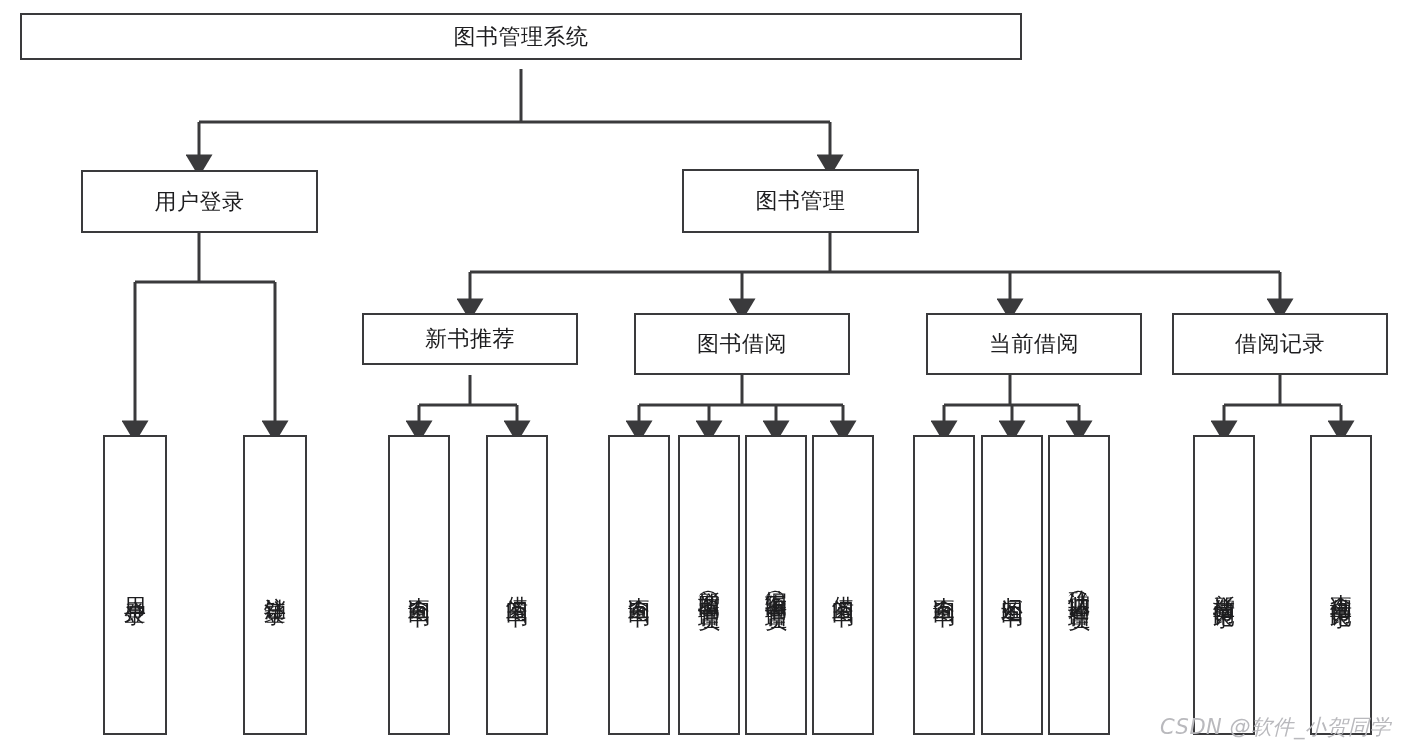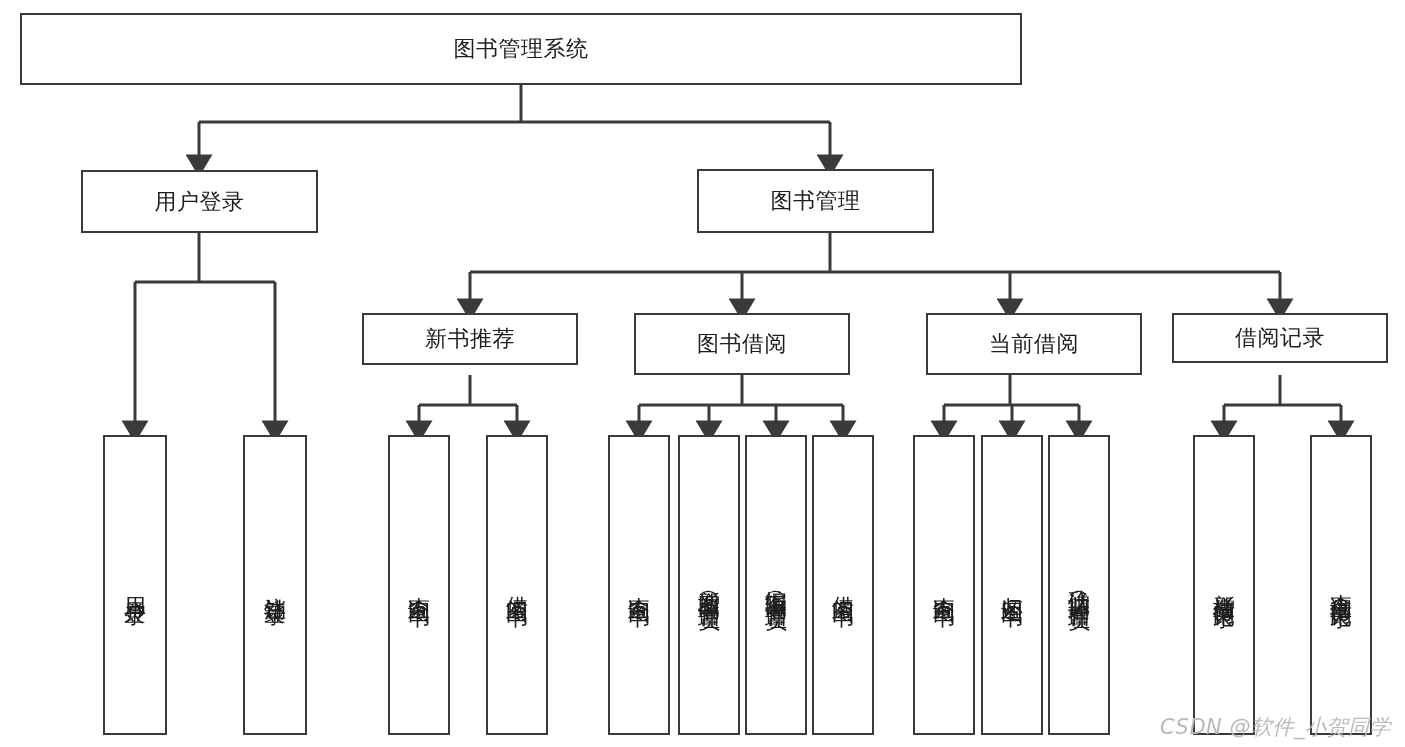--- a/index.html
+++ b/index.html
@@ -118,41 +118,41 @@
       <path d="M1012,405 L1012,424" marker-end="url(#arrow)"></path>
       <path d="M1079,405 L1079,424" marker-end="url(#arrow)"></path>
 
       <path d="M1280,375 L1280,405"></path>
       <path d="M1224,405 L1341,405"></path>
       <path d="M1224,405 L1224,424" marker-end="url(#arrow)"></path>
       <path d="M1341,405 L1341,424" marker-end="url(#arrow)"></path>
     </g>
   </svg>
 
-  <div class="node horiz" style="left: 20px; top: 13px; width: 1002px; height: 72px;">
+  <div class="node horiz" style="left: 20px; top: 13px; width: 1002px; height: 47px;">
     <span class="label">图书管理系统</span>
   </div>
 
   <div class="node horiz" style="left: 81px; top: 170px; width: 237px; height: 63px;">
     <span class="label">用户登录</span>
   </div>
-  <div class="node horiz" style="left: 697px; top: 169px; width: 237px; height: 64px;">
+  <div class="node horiz" style="left: 682px; top: 169px; width: 237px; height: 64px;">
     <span class="label">图书管理</span>
   </div>
 
   <div class="node horiz" style="left: 362px; top: 313px; width: 216px; height: 52px;">
     <span class="label">新书推荐</span>
   </div>
   <div class="node horiz" style="left: 634px; top: 313px; width: 216px; height: 62px; text-align: center;">
     <span class="label">图书借阅</span>
   </div>
   <div class="node horiz" style="left: 902px; top: 313px; width: 216px; height: 62px; margin-left: 24px;">
     <span class="label">当前借阅</span>
   </div>
-  <div class="node horiz" style="left: 1172px; top: 313px; width: 216px; height: 50px;">
+  <div class="node horiz" style="left: 1172px; top: 313px; width: 216px; height: 62px;">
     <span class="label">借阅记录</span>
   </div>
 
   <div class="node vert" style="left: 103px; top: 435px; width: 64px; height: 300px;">
     <span class="label">用户登录</span>
   </div>
   <div class="node vert" style="left: 243px; top: 435px; width: 64px; height: 300px;">
     <span class="label">注销登录</span>
   </div>
   <div class="node vert" style="left: 388px; top: 435px; width: 62px; height: 300px;">

